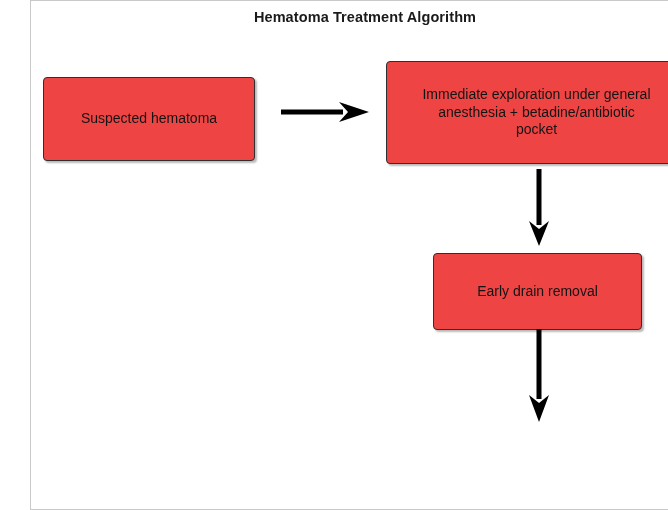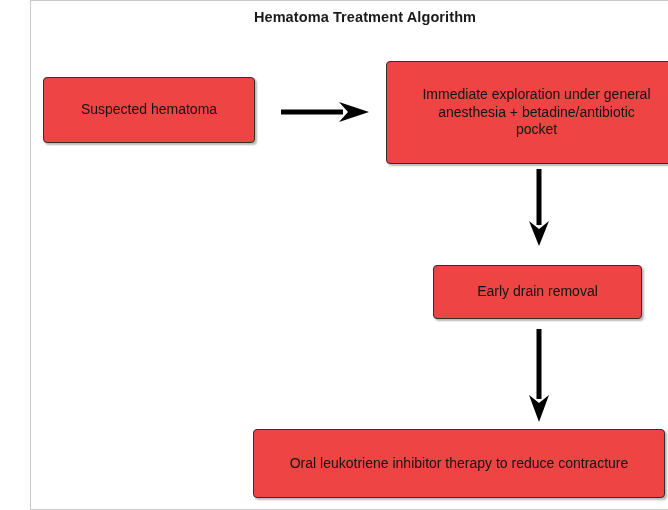--- a/index.html
+++ b/index.html
@@ -42,23 +42,23 @@
     align-items: center;
     justify-content: center;
     text-align: center;
     color: #141414;
     font-size: 14px;
     line-height: 1.28;
     padding: 4px 8px;
     white-space: pre-line;
   }
   
-  #node-suspected-hematoma { left: 12px;  top: 76px;  width: 212px; height: 66px; }
+  #node-suspected-hematoma { left: 12px;  top: 76px;  width: 212px; height: 84px; }
   #node-immediate-exploration { left: 355px; top: 60px; width: 301px; height: 103px; }
-  #node-early-drain-removal { left: 402px; top: 264px; width: 209px; height: 54px; }
+  #node-early-drain-removal { left: 402px; top: 252px; width: 209px; height: 77px; }
   #node-oral-leukotriene { left: 222px; top: 428px; width: 412px; height: 69px; }
 
   .arrow {
     position: absolute;
     overflow: visible;
   }
   #arrow-h1 { left: 246px; top: 96px; width: 96px; height: 32px; }
   #arrow-v1 { left: 490px; top: 166px; width: 36px; height: 82px; }
   #arrow-v2 { left: 490px; top: 326px; width: 36px; height: 98px; }
 
@@ -78,23 +78,20 @@
   <div class="node" id="node-immediate-exploration">
     <span>Immediate exploration under general
 anesthesia + betadine/antibiotic
 pocket</span>
   </div>
 
   <div class="node" id="node-early-drain-removal">
     <span>Early drain removal</span>
   </div>
 
-  <div class="node" id="node-oral-leukotriene">
-    <span>Oral leukotriene inhibitor therapy to reduce contracture</span>
-  </div>
 
   <svg class="arrow" id="arrow-h1" viewBox="0 0 96 32">
     <rect x="4" y="12.5" width="62" height="5"></rect>
     <path d="M 62 5 L 92 15 L 62 25 L 71 15 Z"></path>
   </svg>
 
   <svg class="arrow" id="arrow-v1" viewBox="0 0 36 82">
     <rect x="15.5" y="2" width="5" height="56"></rect>
     <path d="M 8 54 L 18 79 L 28 54 L 18 62 Z"></path>
   </svg>

